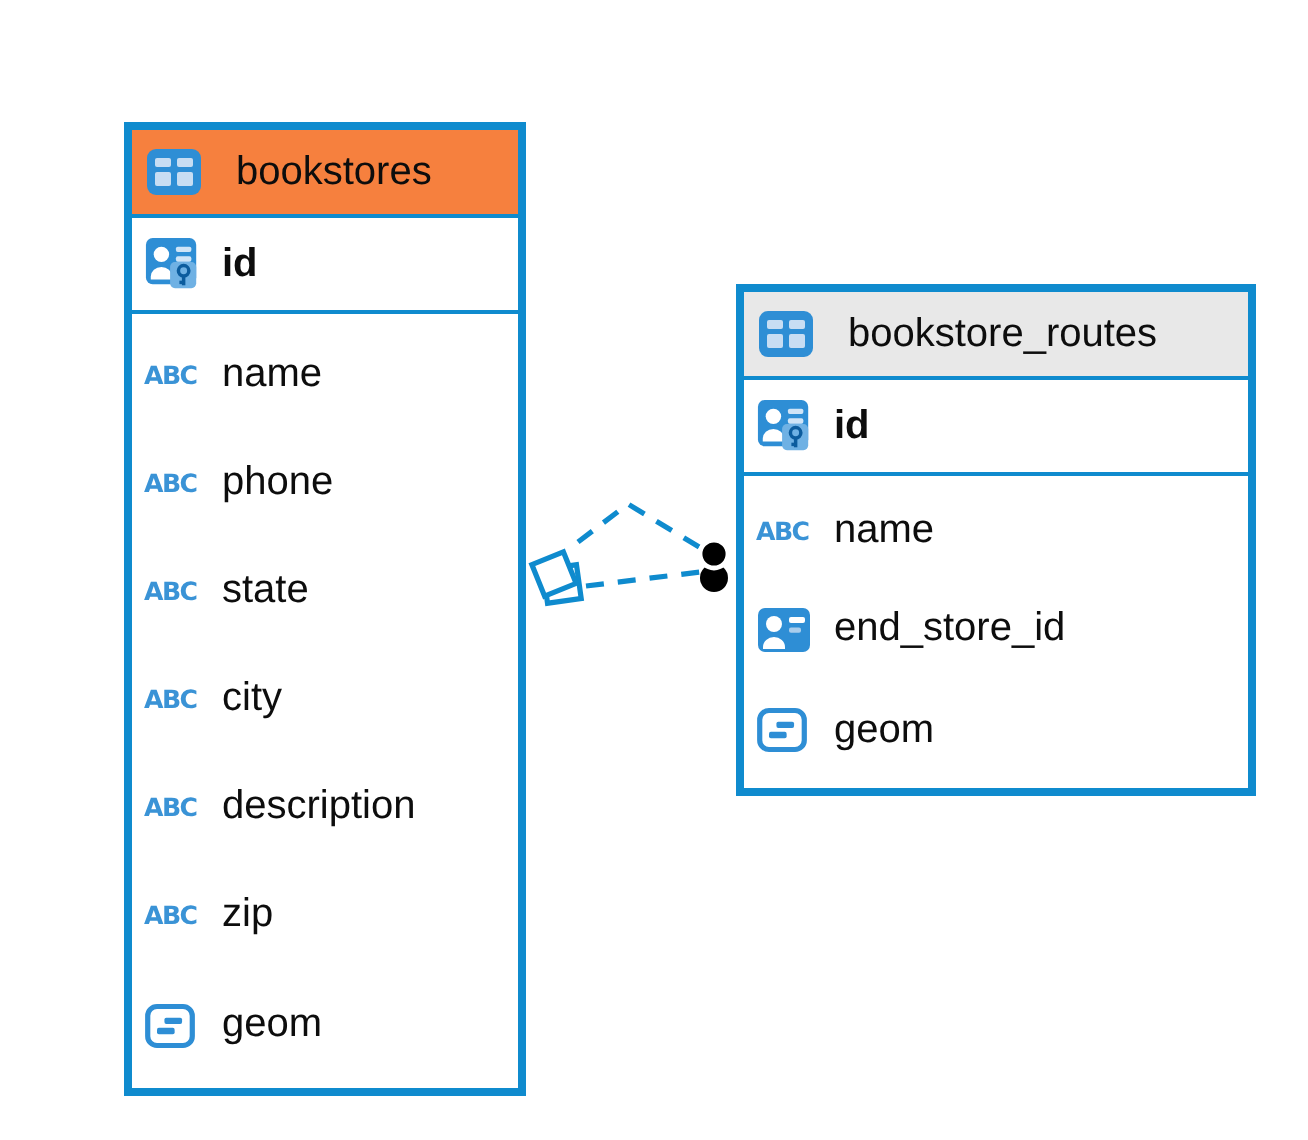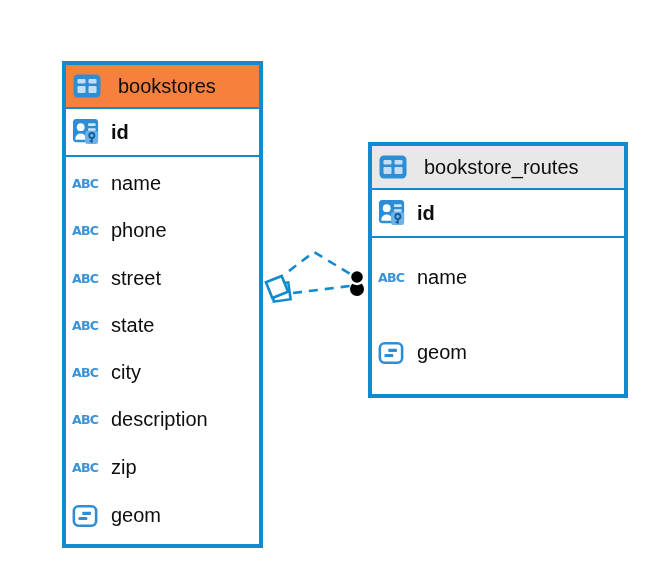--- a/index.html
+++ b/index.html
@@ -108,28 +108,20 @@
             </svg>
           </span>
         <span class="cname">phone</span>
       </div>
       <div class="crow">
         <span class="iconbox">
             <svg width="31" height="15">
               <use href="#sym-abc"></use>
             </svg>
           </span>
-        <span class="cname">street</span>
-      </div>
-      <div class="crow">
-        <span class="iconbox">
-            <svg width="31" height="15">
-              <use href="#sym-abc"></use>
-            </svg>
-          </span>
         <span class="cname">state</span>
       </div>
       <div class="crow">
         <span class="iconbox">
             <svg width="31" height="15">
               <use href="#sym-abc"></use>
             </svg>
           </span>
         <span class="cname">city</span>
       </div>
@@ -178,20 +170,28 @@
       <span class="pkname">id</span>
     </div>
     <div class="cols">
       <div class="crow">
         <span class="iconbox">
             <svg width="31" height="15">
               <use href="#sym-abc"></use>
             </svg>
           </span>
         <span class="cname">name</span>
+      </div>
+      <div class="crow">
+        <span class="iconbox">
+            <svg width="28" height="24">
+              <use href="#sym-fk"></use>
+            </svg>
+          </span>
+        <span class="cname">end_store_id</span>
       </div>
       <div class="crow">
         <span class="iconbox">
             <svg width="26" height="26">
               <use href="#sym-geom"></use>
             </svg>
           </span>
         <span class="cname">geom</span>
       </div>
     </div>

